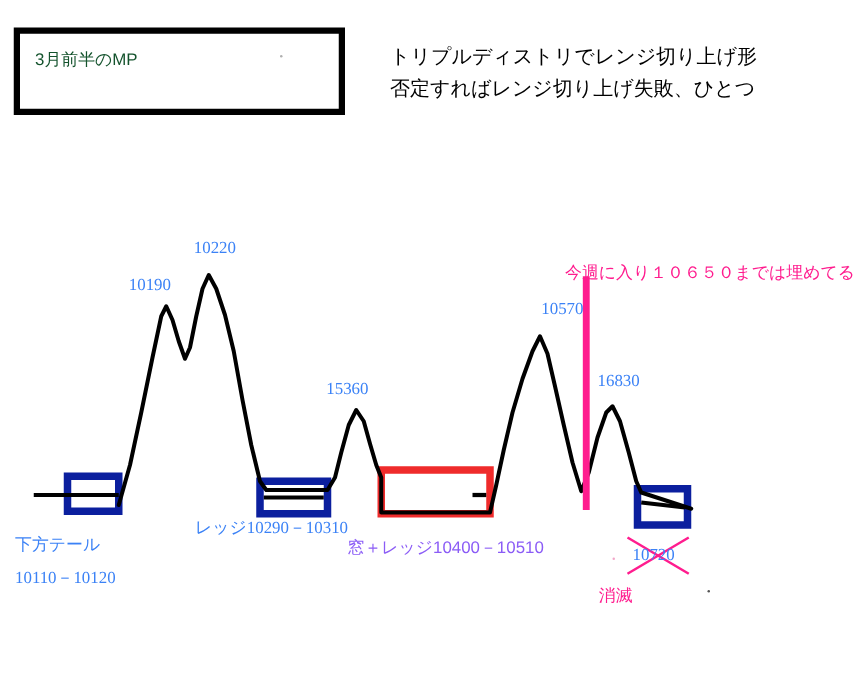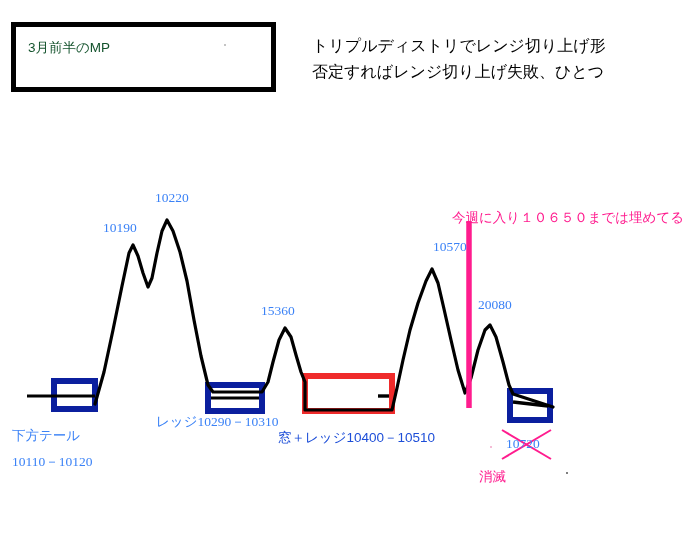--- a/index.html
+++ b/index.html
@@ -59,21 +59,21 @@
     height: 560px;
   }
 
   
   .lbl {
     position: absolute;
     white-space: nowrap;
     font-size: 13.5px;
   }
   .lbl-blue  { color: #3b82f6; font-family: Liberation Serif, serif; }
-  .lbl-red   { color: #1d4ed8; }
+  .lbl-red   { color: #8b5cf6; }
   .lbl-pink  { color: #ff1c8e; }
 
   #lbl-10190 { left: 103px; top: 220px; }
   #lbl-10220 { left: 155px; top: 190px; }
   #lbl-10360 { left: 261px; top: 303px; }
   #lbl-10570 { left: 401px; top: 239px; margin-left: 32px; }
   #lbl-10670 { left: 478px; top: 297px; }
   #lbl-10720 { left: 506px; top: 436px; }
 
   #lbl-tail-1 { left: 12px; top: 427px; }
@@ -128,21 +128,21 @@
     <g id="cross-mark">
       <line x1="502" y1="430" x2="551" y2="459" stroke="#ff1c8e" stroke-width="2"></line>
       <line x1="551" y1="430" x2="502" y2="459" stroke="#ff1c8e" stroke-width="2"></line>
     </g>
   </svg>
 
   <span class="lbl lbl-blue" id="lbl-10190">10190</span>
   <span class="lbl lbl-blue" id="lbl-10220">10220</span>
   <span class="lbl lbl-blue" id="lbl-10360">15360</span>
   <span class="lbl lbl-blue" id="lbl-10570">10570</span>
-  <span class="lbl lbl-blue" id="lbl-10670">20080</span>
+  <span class="lbl lbl-blue" id="lbl-10670">16830</span>
 
   <span class="lbl lbl-blue" id="lbl-tail-1">下方テール</span>
   <span class="lbl lbl-blue" id="lbl-tail-2">10110－10120</span>
   <span class="lbl lbl-blue" id="lbl-ledge">レッジ10290－10310</span>
   <span class="lbl lbl-red" id="lbl-window">窓＋レッジ10400－10510</span>
   <span class="lbl lbl-blue" id="lbl-10720">10720</span>
   <span class="lbl lbl-pink" id="lbl-shoumetsu">消滅</span>
   <span class="lbl lbl-pink" id="lbl-pink-note">今週に入り１０６５０までは埋めてる</span>
 
   <span class="dot" id="dot-a"></span>

